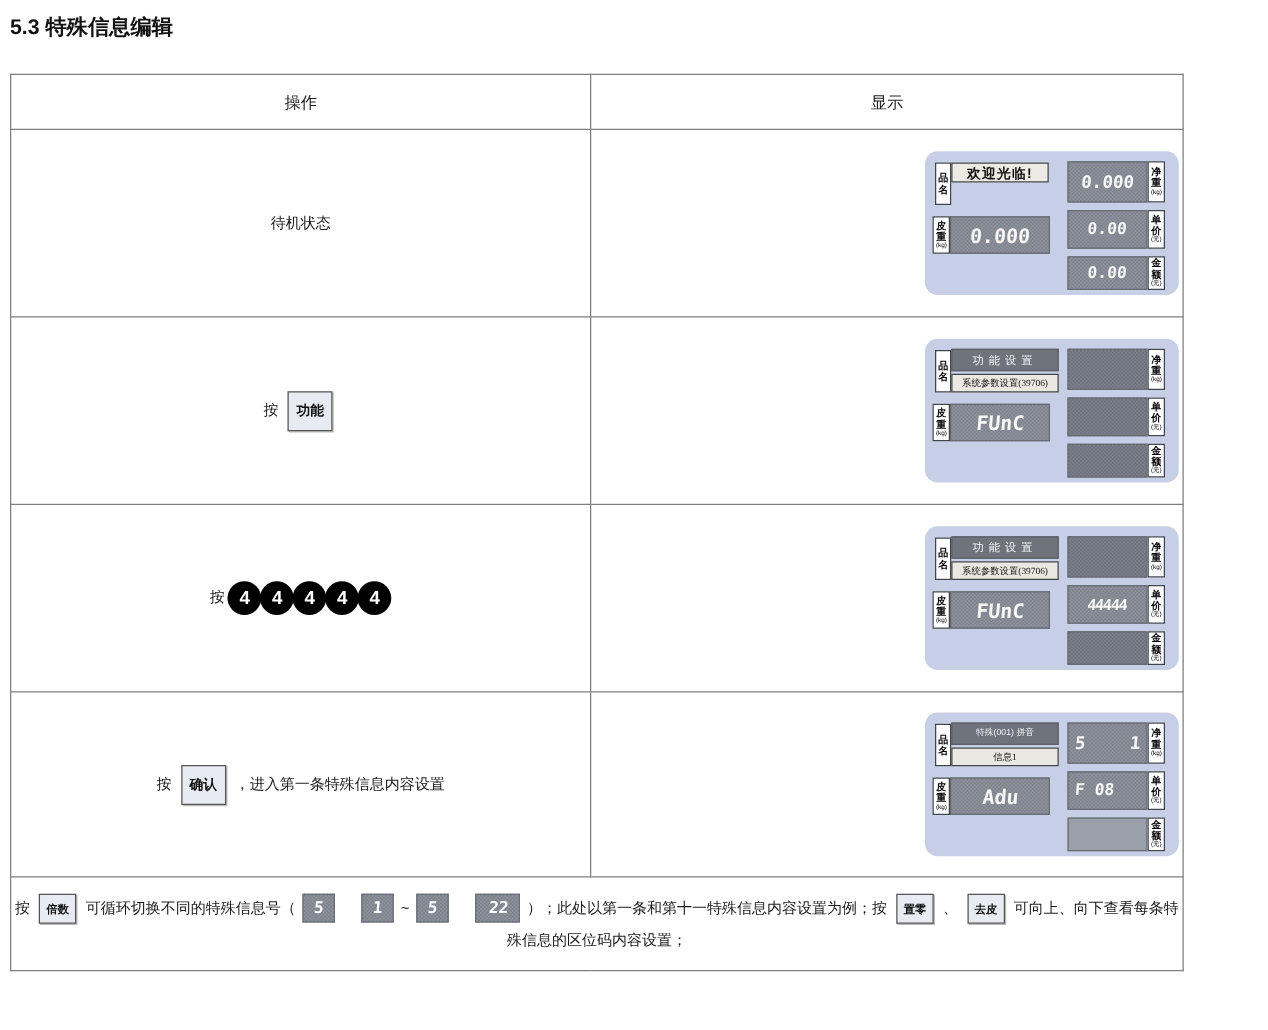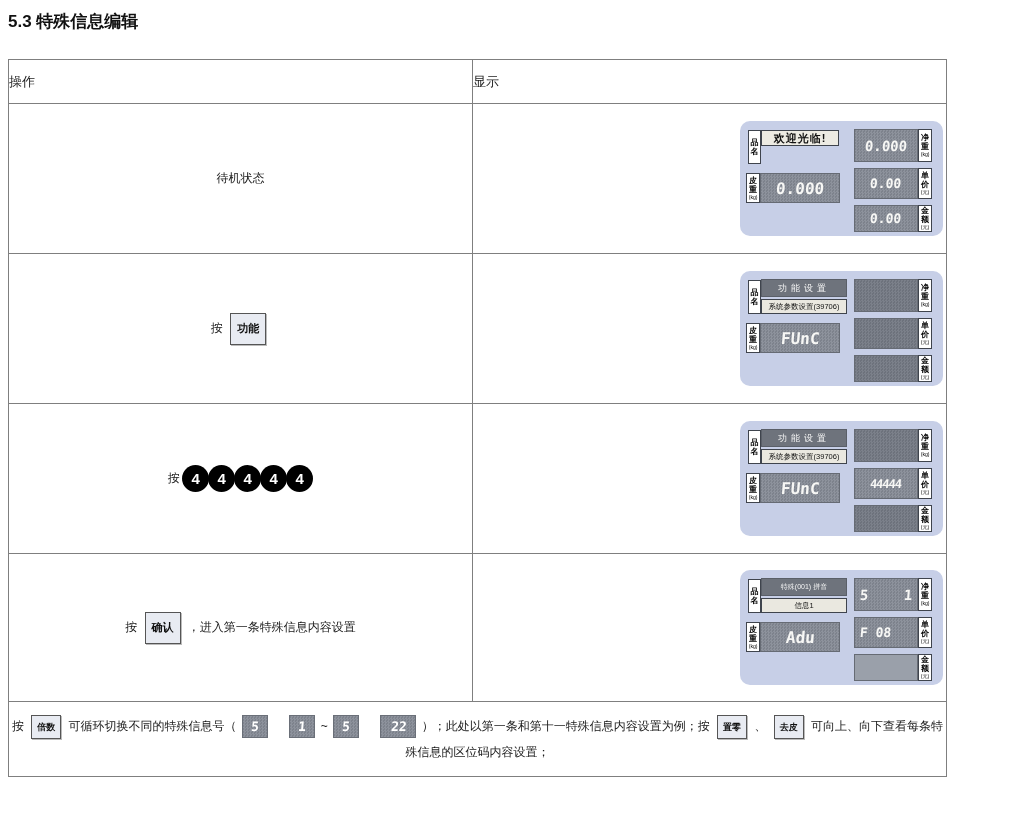--- a/index.html
+++ b/index.html
@@ -2,21 +2,21 @@
 <html><head>
 <meta charset="utf-8">
 <style>
   html,body{margin:0;padding:0;background:#fff;}
   .page{position:relative;width:1014px;height:824px;overflow:hidden;background:#fff;
         font-family:"Liberation Sans","DejaVu Sans",sans-serif;color:#1a1a1a;}
   .title{margin:10px 0 0 8px;font-size:17px;font-weight:bold;color:#111;}
   .intro{margin:13px 8px 0 8px;font-size:12px;line-height:16px;}
   table.optable{border-collapse:collapse;table-layout:fixed;width:939px;margin:26px 0 0 8px;}
   table.optable td{border:1px solid #7f7f7f;padding:0;}
-  tr.hdr td{height:43px;text-align:left;vertical-align:middle;font-size:13px;}
+  tr.hdr td{height:43px;text-align:center;vertical-align:middle;font-size:13px;}
   td.opcell{text-align:center;vertical-align:middle;font-size:12px;}
   td.dcell{vertical-align:middle;}
   td.footcell{height:74px;vertical-align:middle;padding:2px 4px;font-size:12px;line-height:26px;text-align:center;}
 
   
   .keybtn{display:inline-flex;align-items:center;justify-content:center;background:#e8ebf2;
           border:1px solid #555;font-weight:bold;color:#111;vertical-align:middle;box-shadow:1px 1px 0 #bbb;}
   .keybtn.lg{min-width:28px;height:30px;font-size:11px;margin:0 4px;padding:0 3px;}
   .keybtn.sm{min-width:24px;height:22px;font-size:9px;margin:0 4px;padding:0 2px;}
   .circkey{display:inline-flex;align-items:center;justify-content:center;width:27px;height:27px;
@@ -30,21 +30,21 @@
           background:#fff;border:1px solid #3f444d;color:#000;box-sizing:border-box;}
   .vlabel i{font-style:normal;font-size:8px;line-height:9px;font-weight:bold;}
   .vlabel b{font-weight:normal;font-size:6px;line-height:7px;transform:scale(.85);}
   .namebox{position:absolute;background:#edebe3;border:1px solid #3f444d;color:#111;
            font-size:11px;font-weight:bold;letter-spacing:1px;text-align:center;
            display:flex;align-items:center;justify-content:center;box-sizing:border-box;}
   .name2{position:absolute;left:21px;top:8px;width:86px;display:flex;flex-direction:column;gap:2px;}
   .band{height:16px;line-height:16px;background:#6e737c;border:1px solid #5a5f68;color:#f5f5f5;
         font-size:9px;letter-spacing:4px;text-align:center;white-space:nowrap;overflow:hidden;}
   .sub{height:13px;line-height:13px;background:#eae8e0;border:1px solid #3f444d;color:#111;
-       font-size:7.5px;text-align:center;white-space:nowrap;overflow:hidden;}
+       font-size:7.5px;text-align:center;white-space:nowrap;overflow:hidden;font-family:Liberation Serif, serif;}
   .p4 .band{letter-spacing:0;font-size:7px;}
 
   .seg7{position:absolute;display:flex;align-items:center;justify-content:center;box-sizing:border-box;
         border:1px solid #666b74;background-color:#7d828c;
         background-image:conic-gradient(#8d929c 25%,transparent 0 50%,#8d929c 0 75%,transparent 0);
         background-size:3px 3px;color:#f7f7f5;font-family:"DejaVu Sans Mono","Liberation Mono",monospace;
         font-weight:bold;white-space:pre;}
   .seg7 u{text-decoration:none;display:block;transform:skewX(-5deg);}
   .seg7.off{background-color:#6d727c;
         background-image:conic-gradient(#7b808a 25%,transparent 0 50%,#7b808a 0 75%,transparent 0);}

